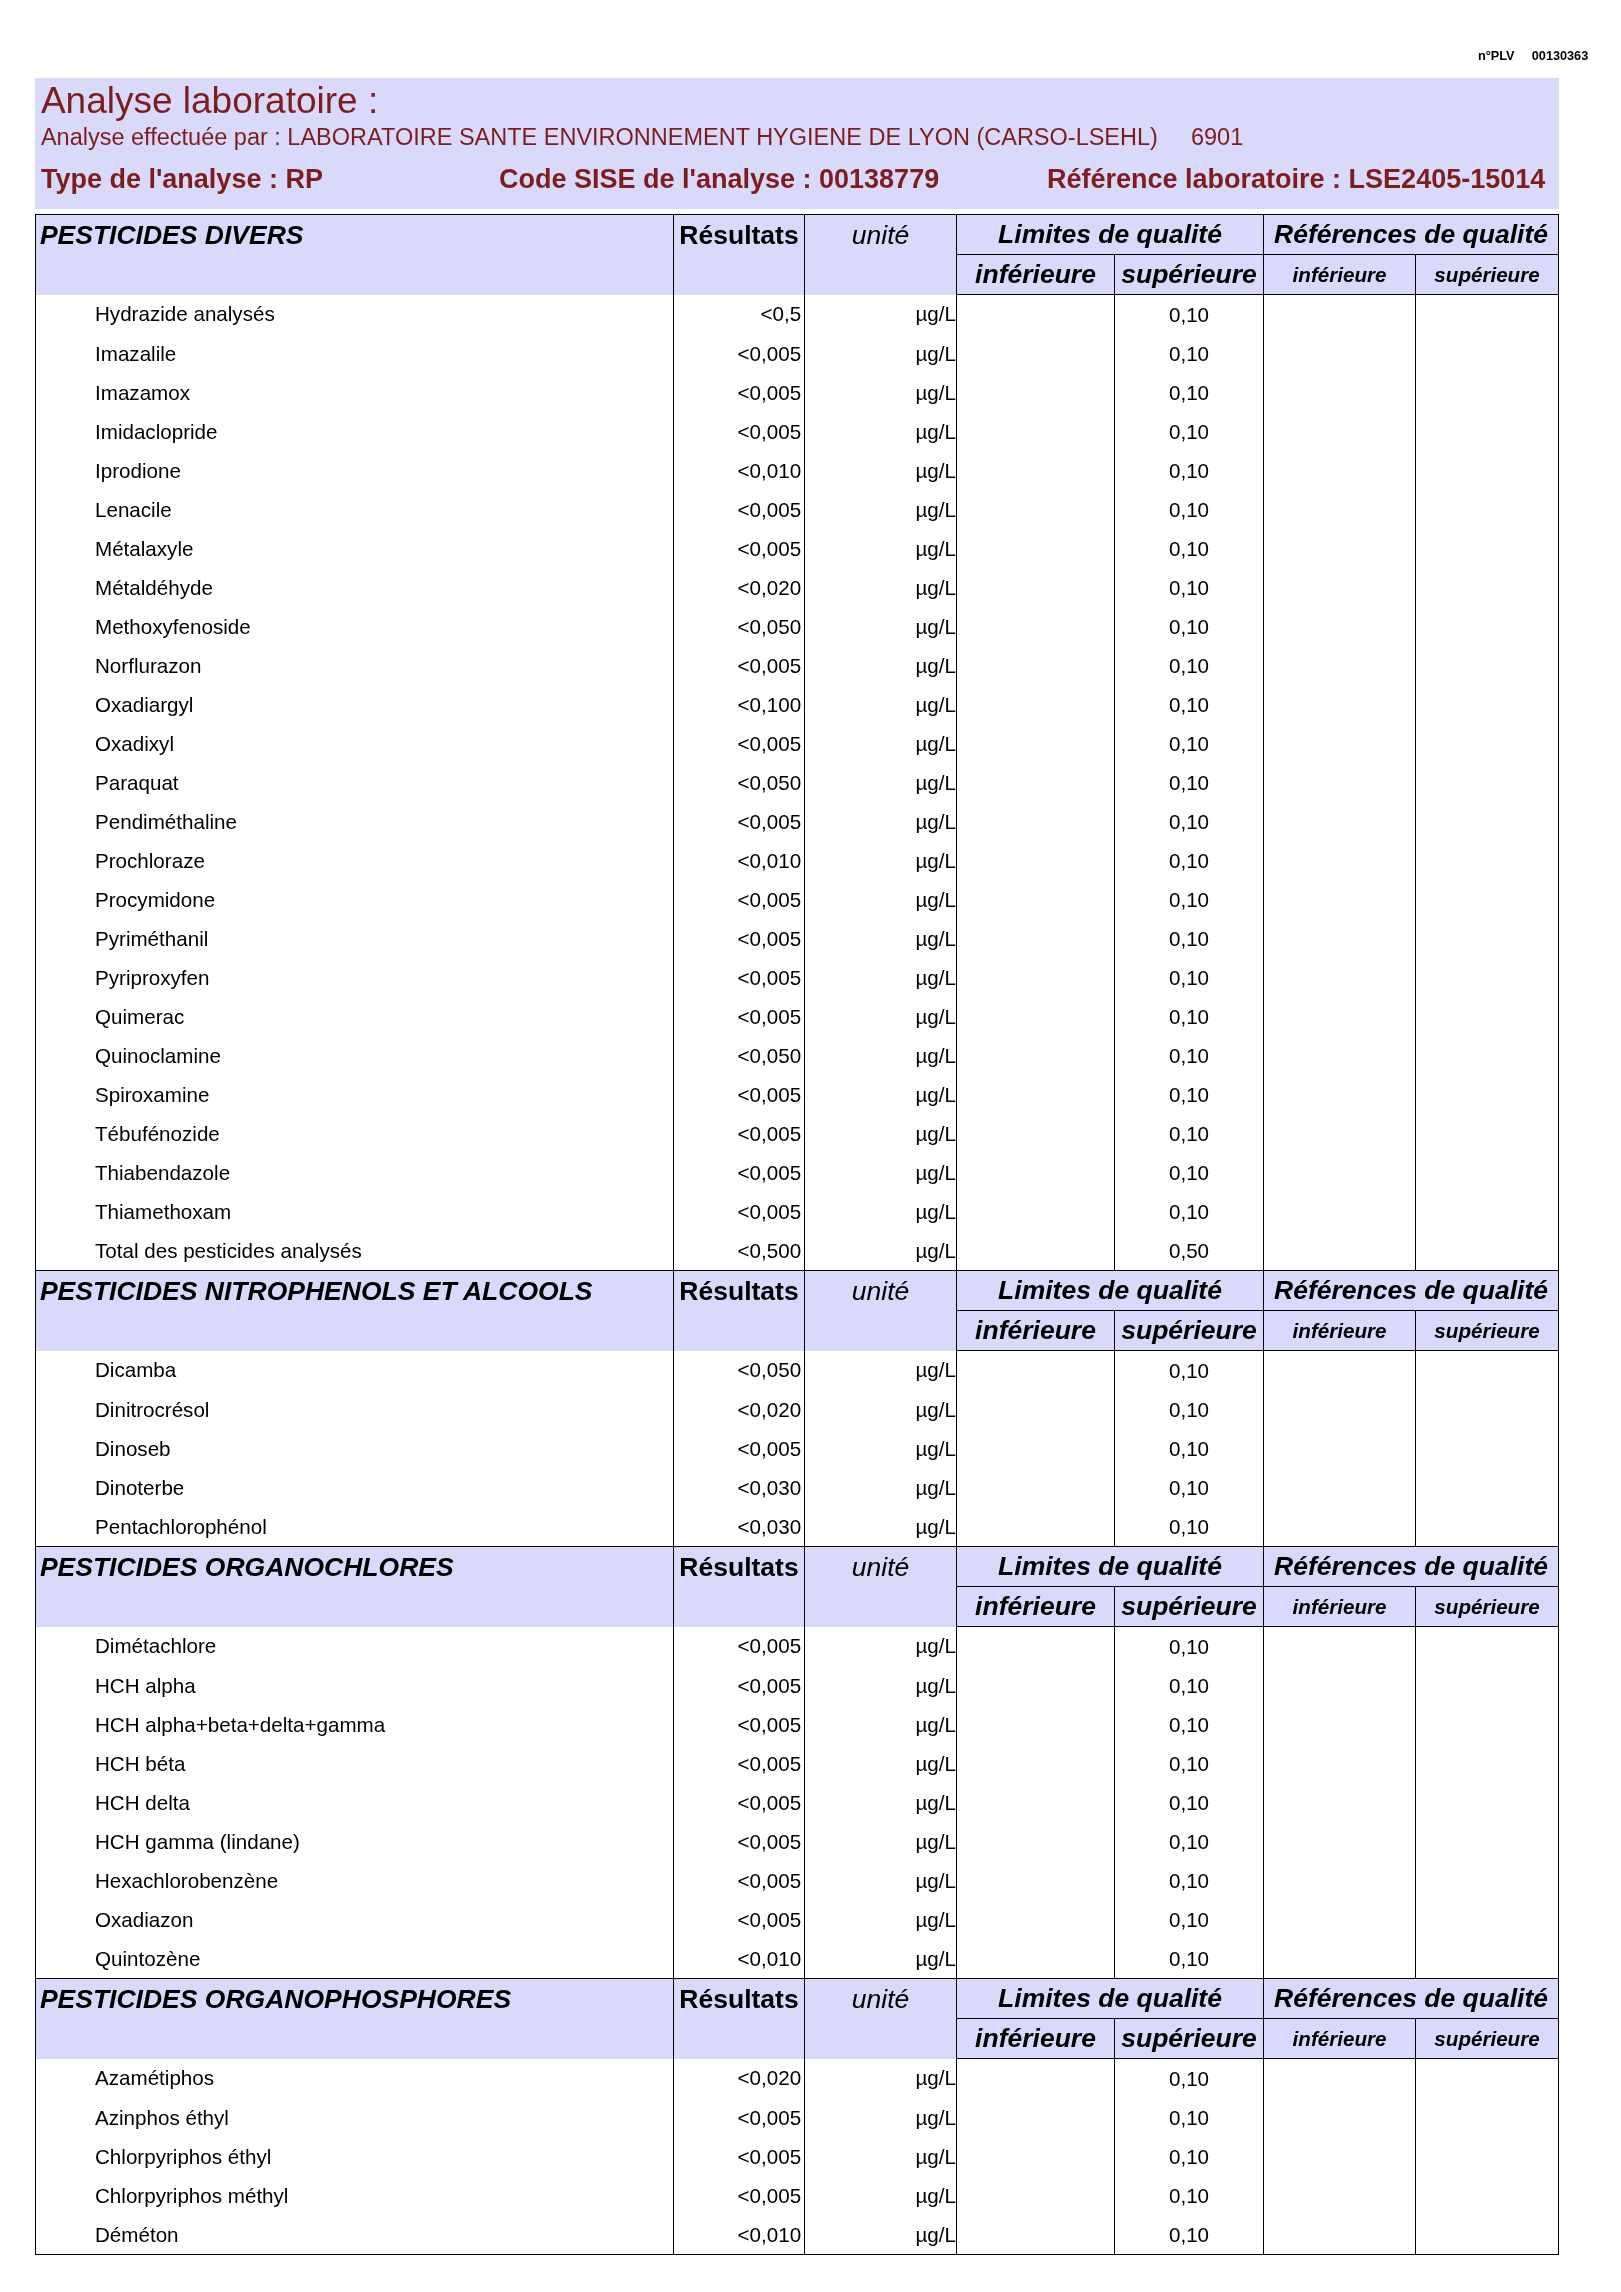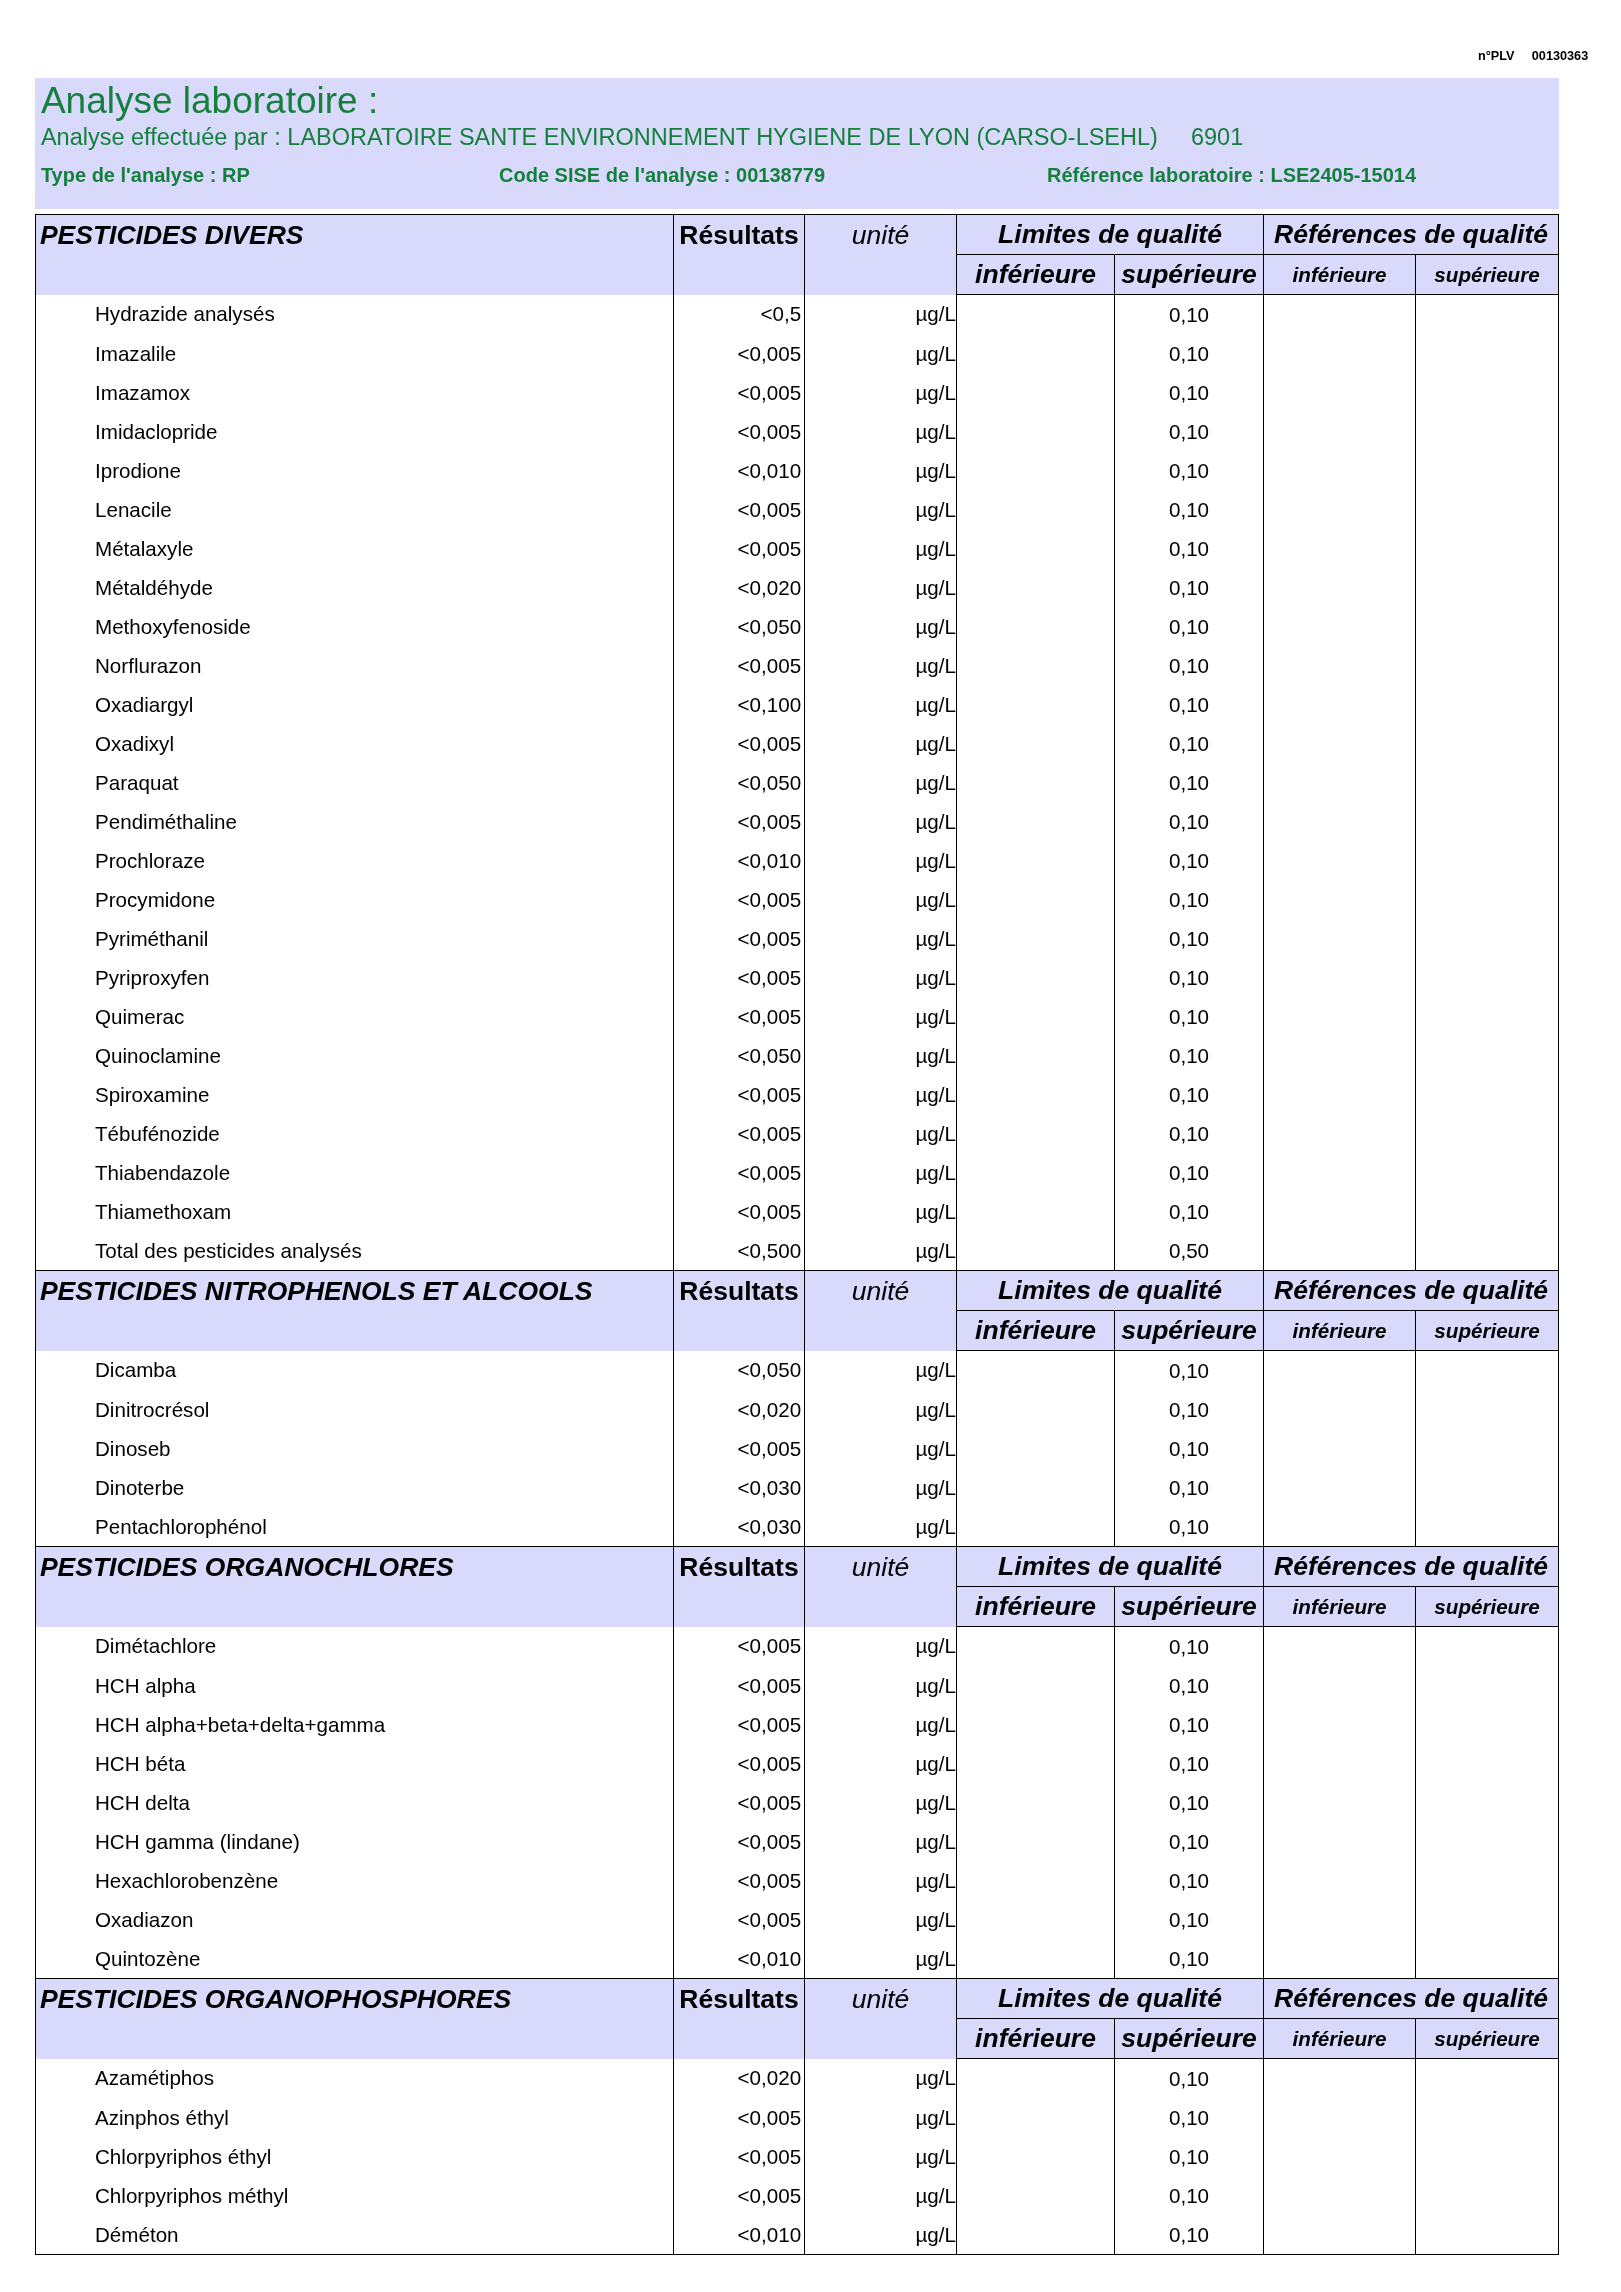--- a/index.html
+++ b/index.html
@@ -1,23 +1,23 @@
 <!DOCTYPE html>
 <html><head>
 <meta charset="utf-8">
 <style>
   html, body { margin: 0; padding: 0; background: #ffffff; }
   body { width: 1621px; height: 2293px; position: relative; overflow: hidden; font-family: "Liberation Sans", sans-serif; color: #000; }
   .plv { position: absolute; top: 49px; left: 1478px; font-size: 12.7px; font-weight: bold; white-space: nowrap; }
   .plv .lbl { margin-right: 13.7px; }
-  .header-box { position: absolute; left: 35px; top: 78px; width: 1524px; height: 131px; background: #d9d9fb; color: #15803d; }
+  .header-box { position: absolute; left: 35px; top: 78px; width: 1524px; height: 131px; background: #d9d9fb; color: #7f1d1d; }
   .header-title { position: absolute; left: 5.9px; top: 2px; font-size: 37px; white-space: nowrap; }
   .header-lab { position: absolute; left: 5.9px; top: 46px; font-size: 23.5px; white-space: nowrap; }
   .header-lab .code { margin-left: 33px; }
-  .header-row3 { position: absolute; top: 86px; font-size: 20px; font-weight: bold; white-space: nowrap; }
+  .header-row3 { position: absolute; top: 86px; font-size: 27px; font-weight: bold; white-space: nowrap; }
   .h-type { left: 5.9px; }
   .h-sise { left: 464px; }
   .h-ref { left: 1012px; }
 
   .tbl { position: absolute; left: 35px; top: 214px; width: 1523px; border-collapse: collapse; table-layout: fixed; }
   .tbl td { padding: 0; border-left: 1.5px solid #000; border-right: 1.5px solid #000; white-space: nowrap; overflow: hidden; }
   .tbl col.c-name { width: 638px; }
   .tbl col.c-res { width: 131px; }
   .tbl col.c-unit { width: 152px; }
   .tbl col.c-linf { width: 158px; }

